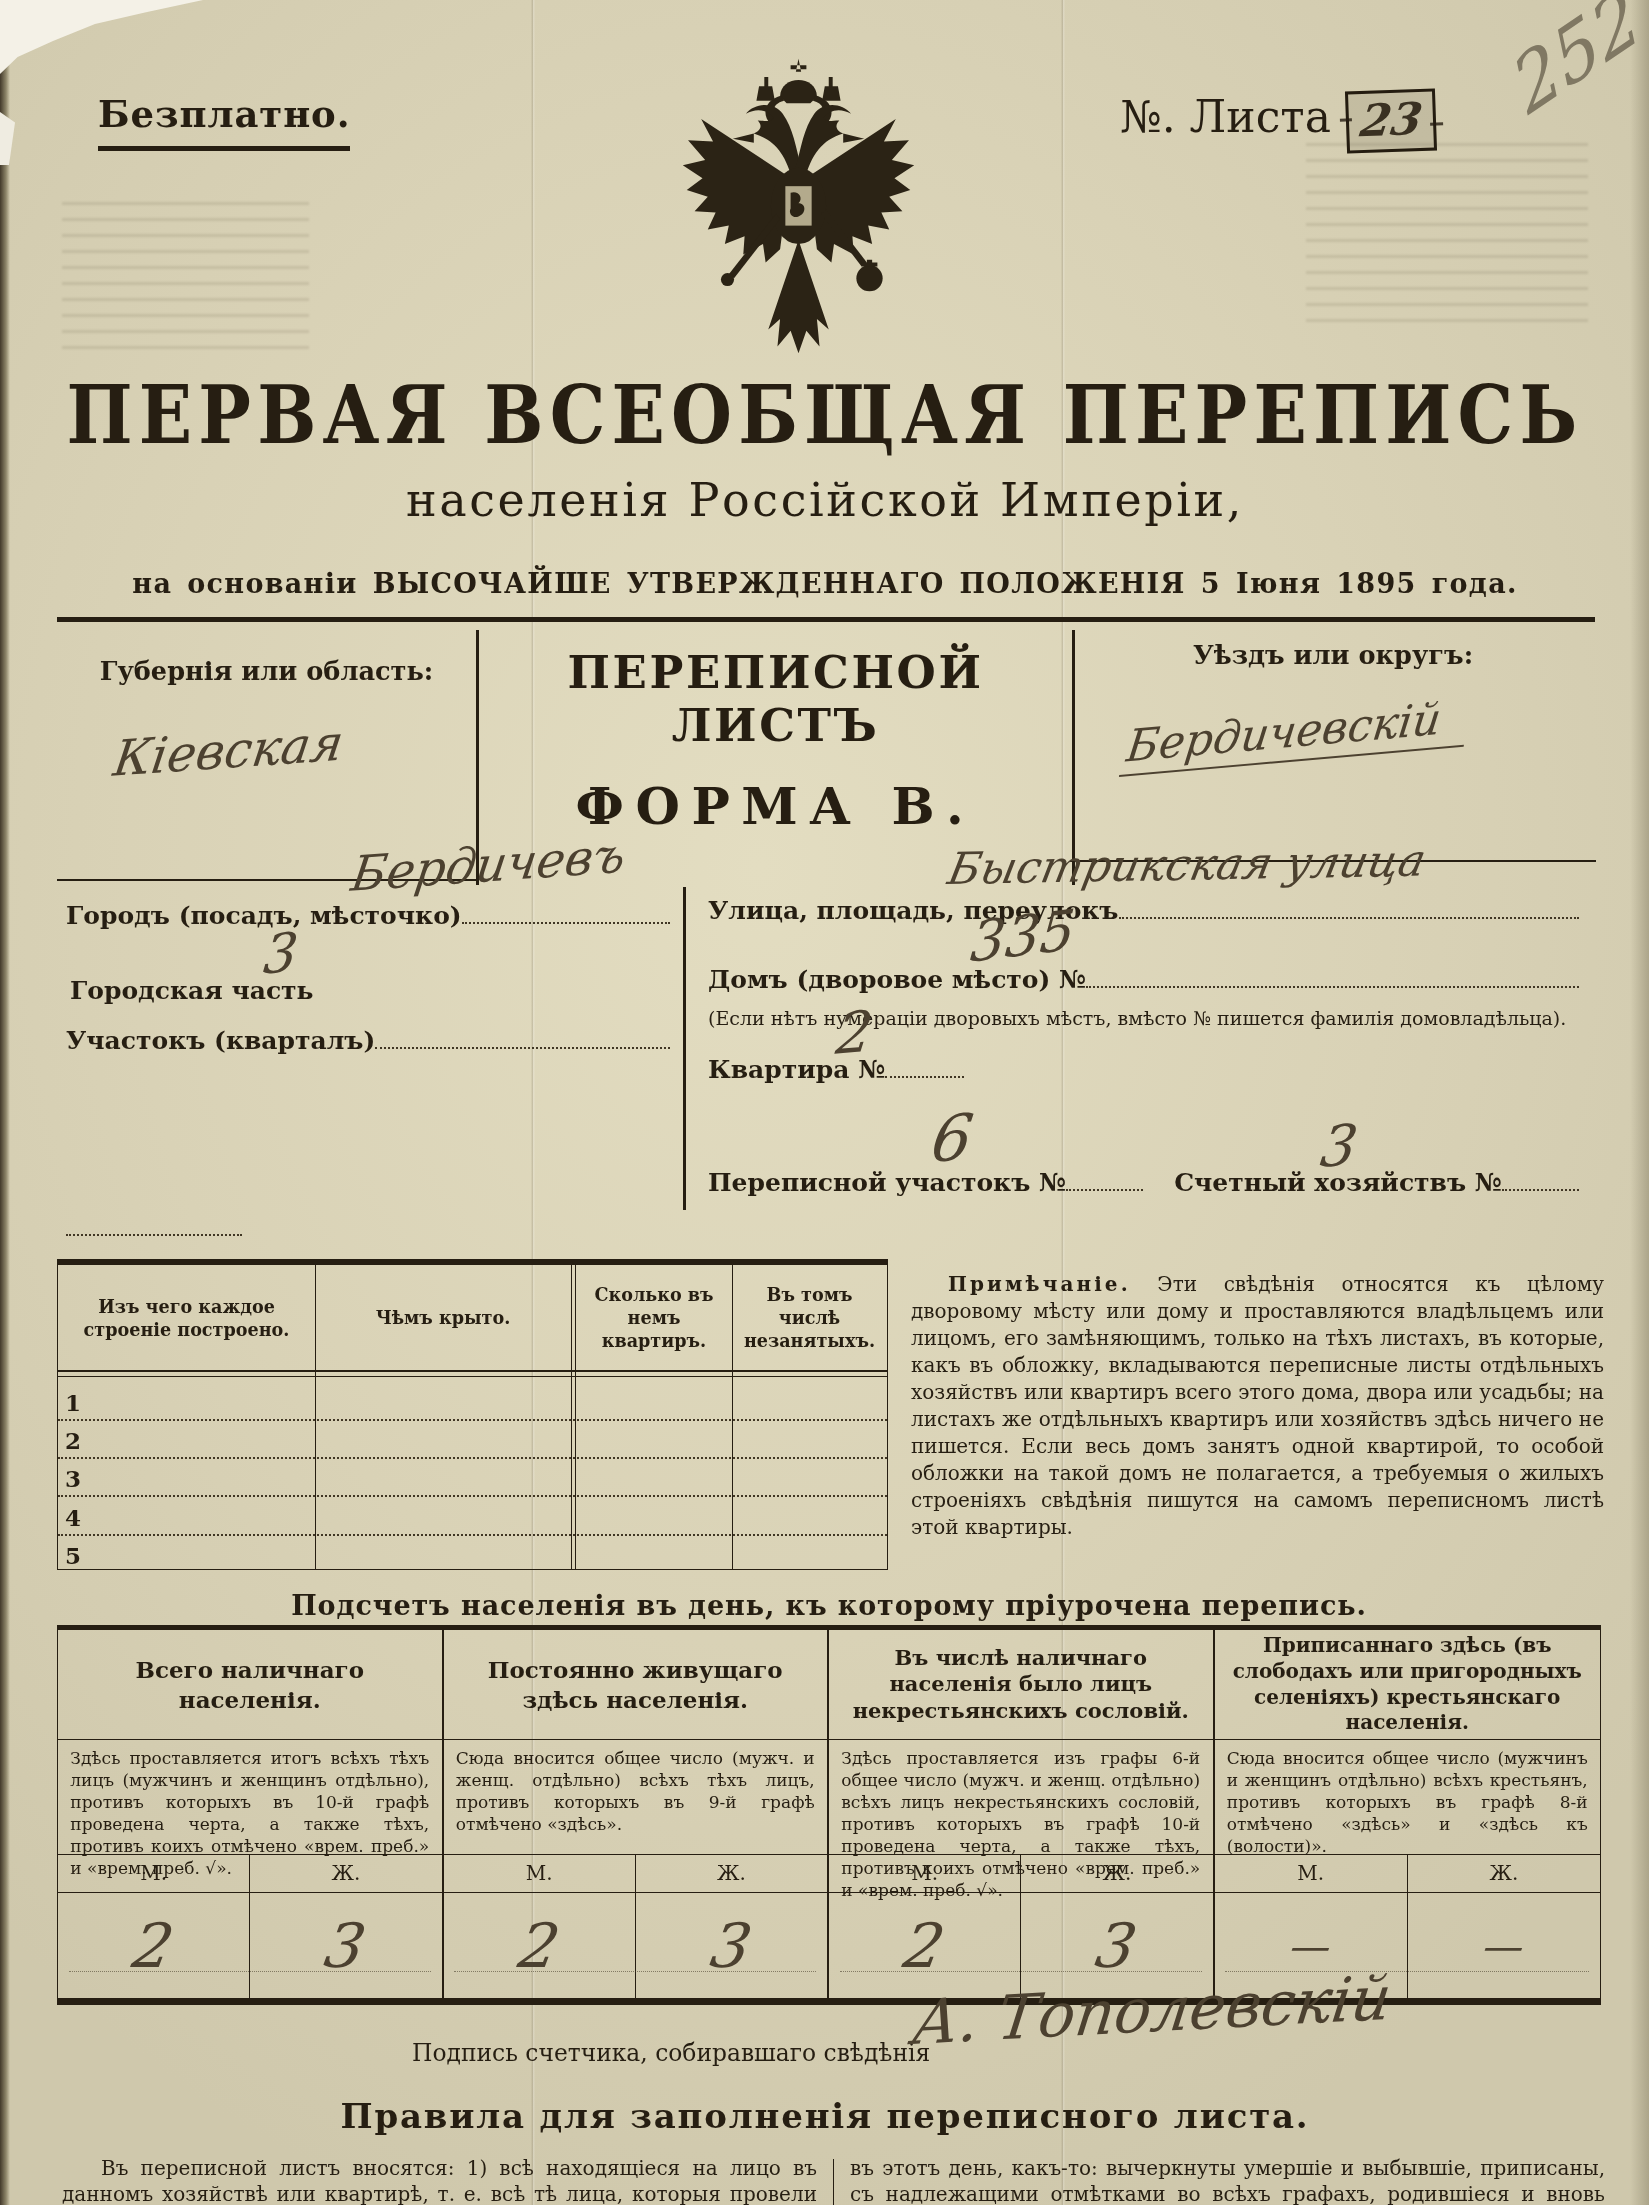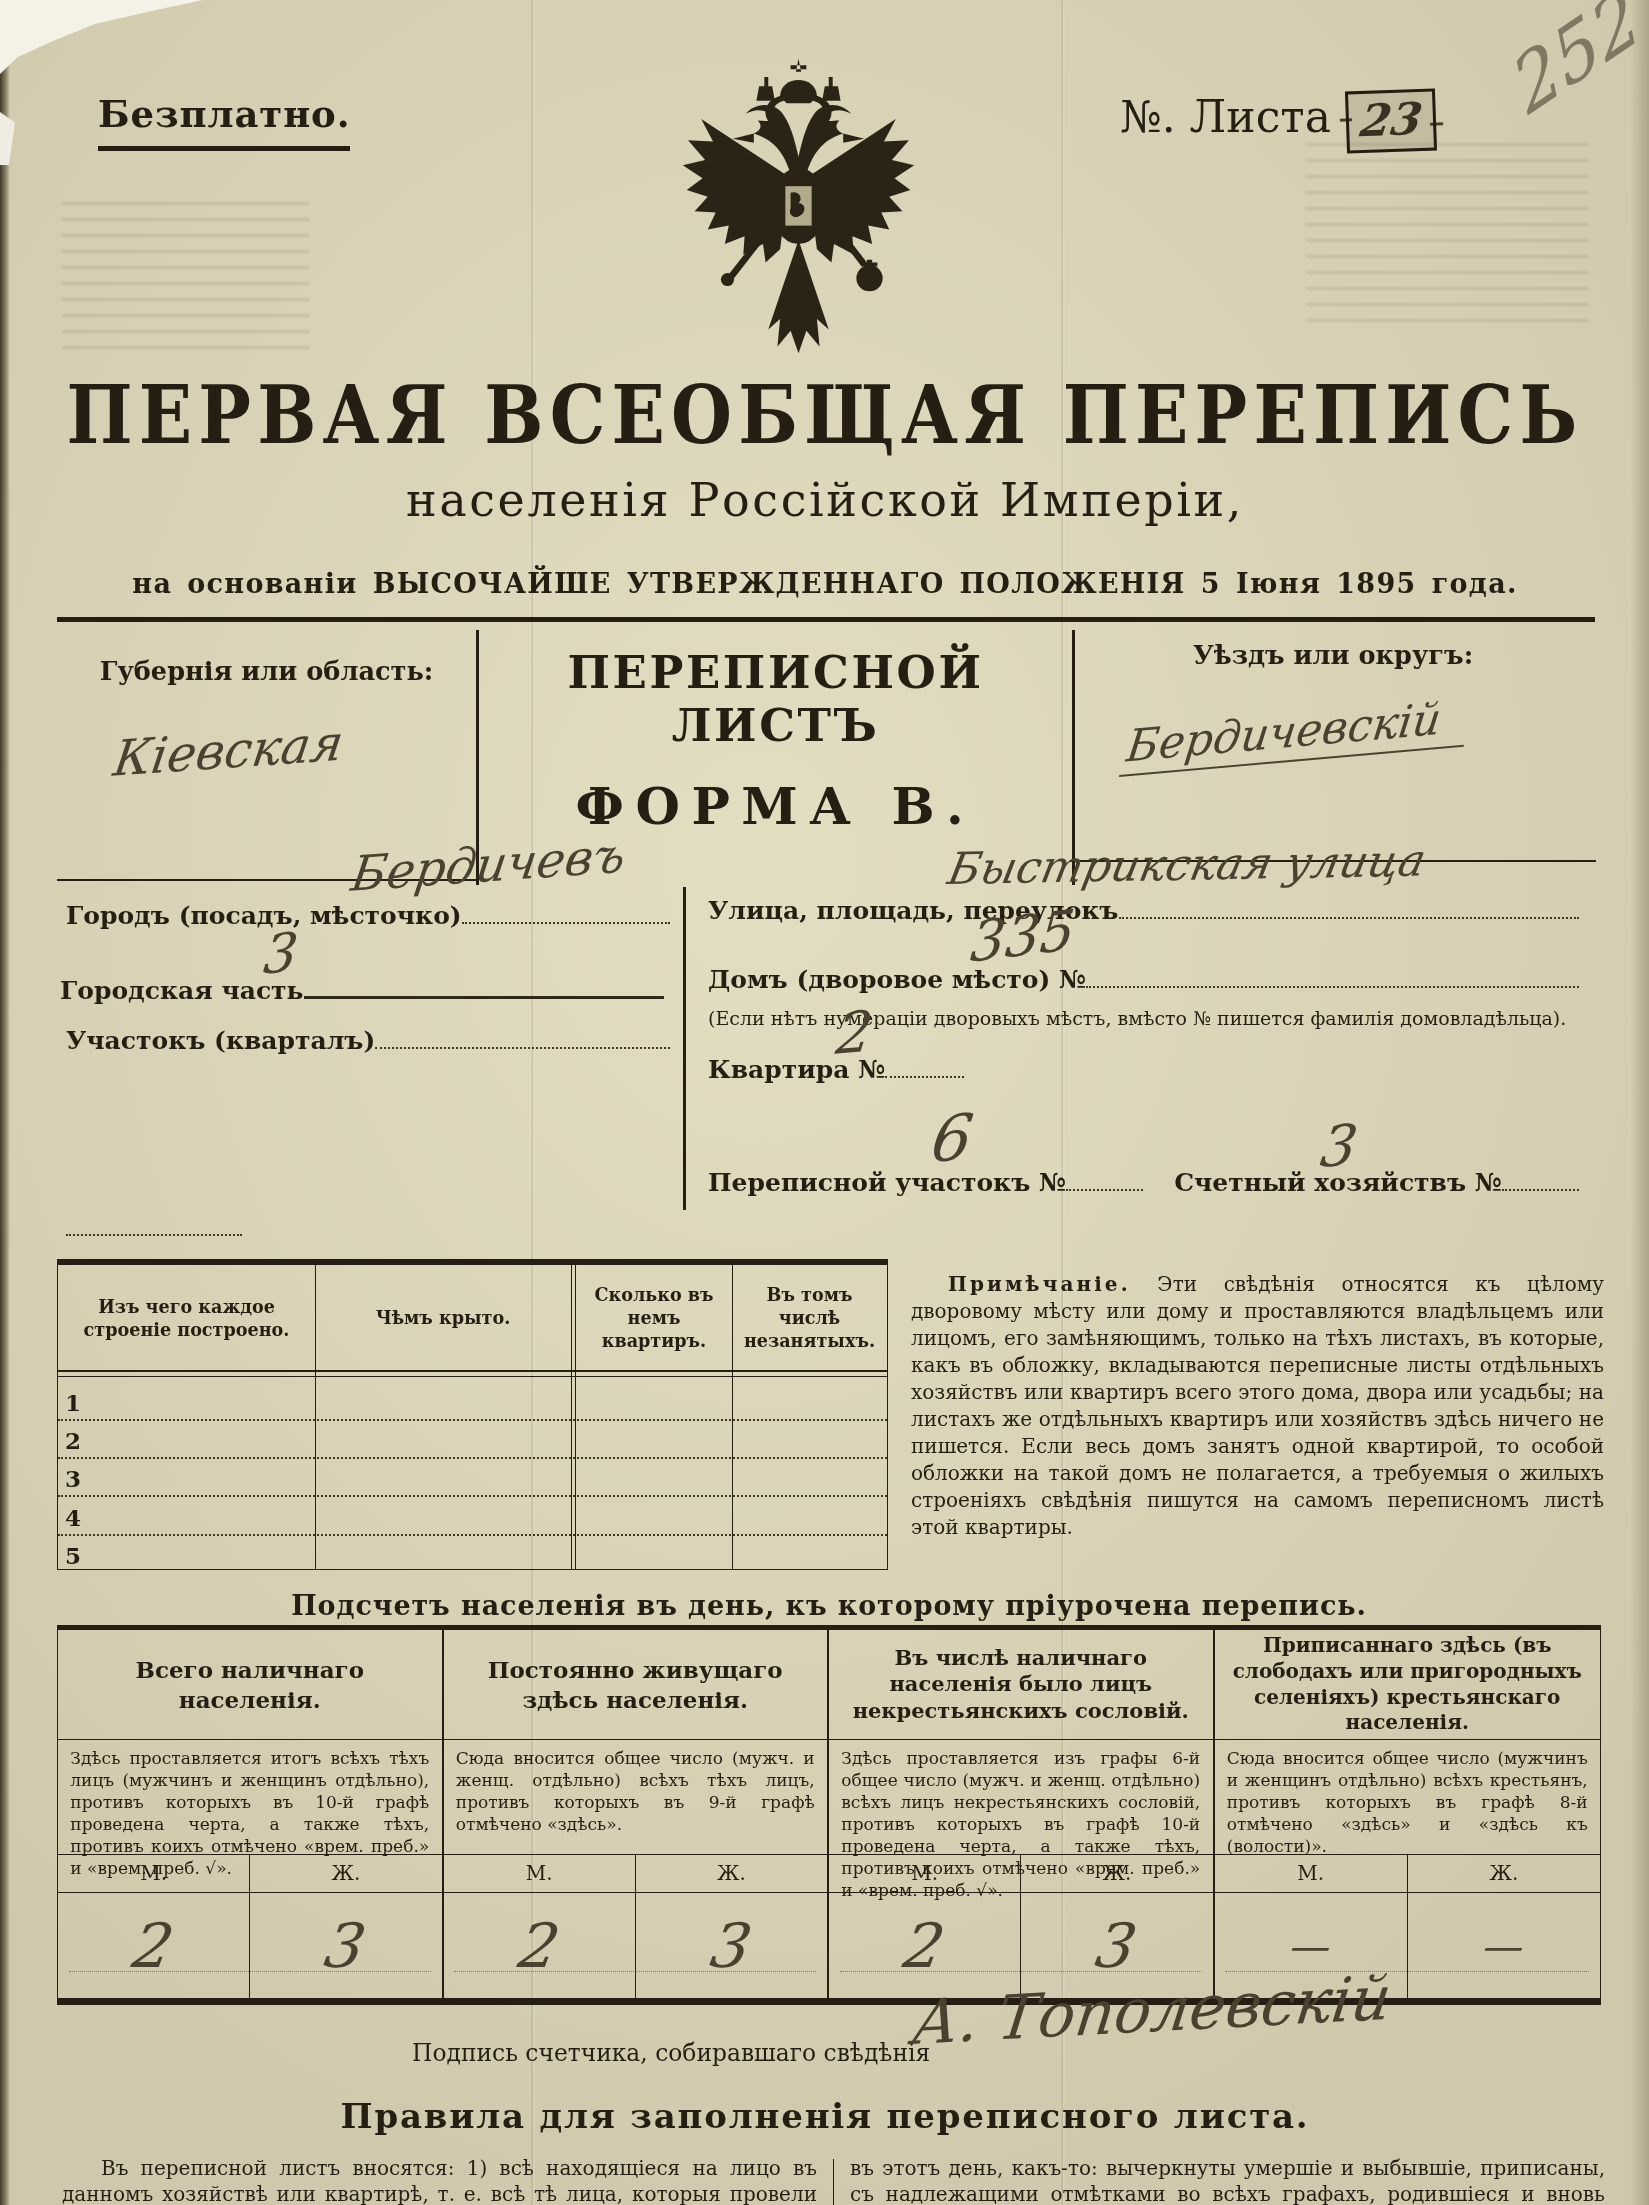--- a/index.html
+++ b/index.html
@@ -152,21 +152,21 @@
     <div class="abs fh-label" style="top:13.2px;">Уѣздъ или округъ:</div>
     <div class="abs hand" style="left:49px;top:94px;font-size:44px;transform:rotate(-5deg) skewX(-12deg);border-bottom:2.2px solid #4c4130;padding:0 26.5px 2.6px 4.4px;">Бердичевскій</div>
   </div>
 
   <div class="abs field" style="left:66px;top:901px;width:604px;">
     <span>Городъ (посадъ, мѣсточко)</span>
       <span class="leader"></span>
   </div>
   <div class="abs hand" style="left:348px;top:846px;font-size:48px;transform:rotate(-4deg) skewX(-12deg);">Бердичевъ</div>
 
-  <div class="abs field" style="left:60px;top:976px;width:604px;">
+  <div class="abs field" style="left:70px;top:976px;width:604px;flex-direction:column;">
     <span>Городская часть</span>
       <span class="dashline" style="flex:1;"></span>
   </div>
   <div class="abs hand" style="left:261px;top:925px;font-size:53px;transform:rotate(-6deg) skewX(-12deg);">3</div>
 
   <div class="abs field" style="left:66px;top:1026px;width:604px;">
     <span>Участокъ (кварталъ)</span>
       <span class="leader"></span>
   </div>
 

